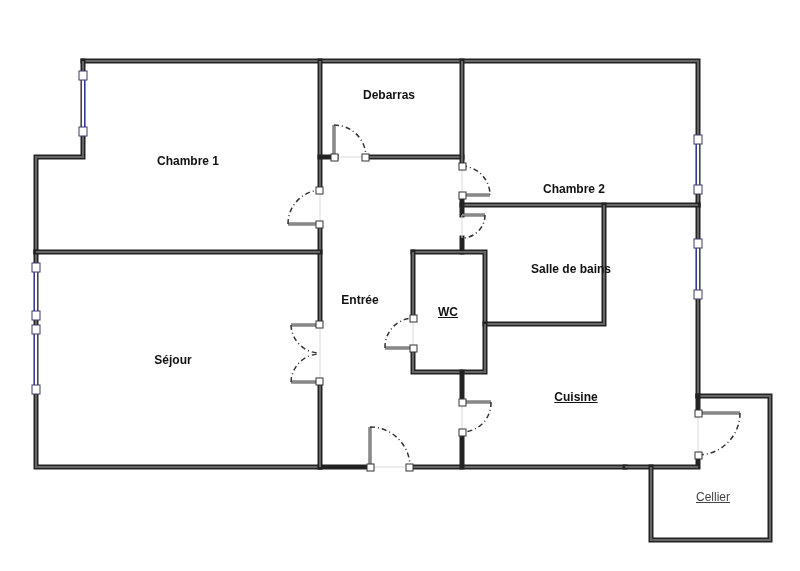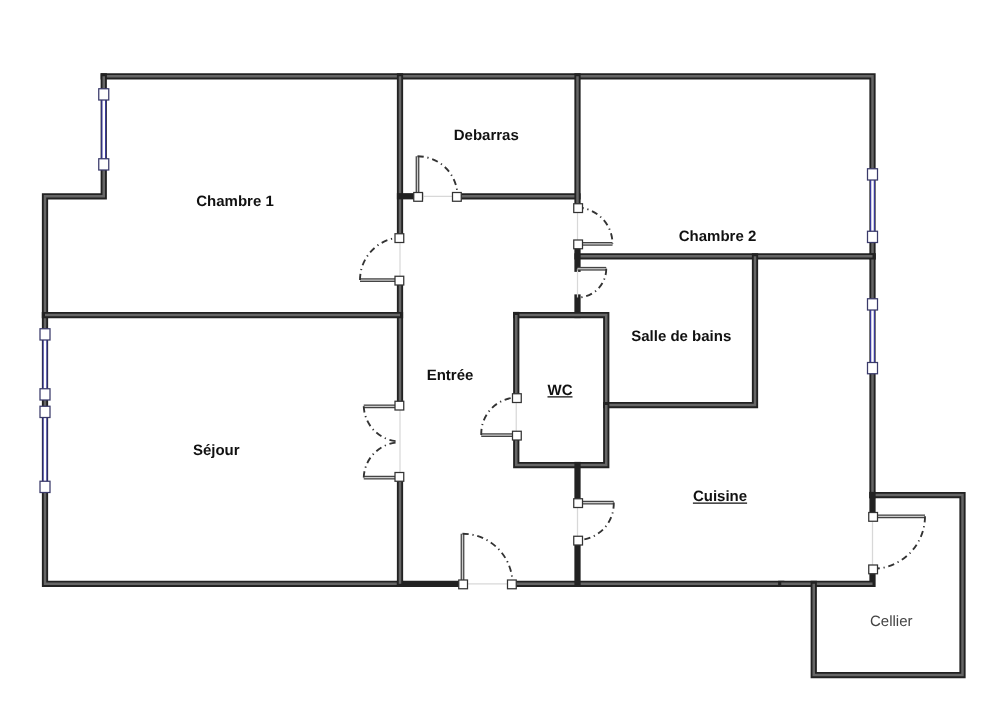--- a/index.html
+++ b/index.html
@@ -200,20 +200,20 @@
       <line class="door-leaf" x1="698" y1="413" x2="740" y2="413"></line>
       <line class="door-leaf-in" x1="698" y1="413" x2="740" y2="413"></line>
       <path class="door-arc" d="M 740 413 A 42 42 0 0 1 698 455"></path>
       <rect class="jamb" x="695" y="410" width="7" height="7"></rect>
       <rect class="jamb" x="695" y="452" width="7" height="7"></rect>
     </g>
   </g>
 </svg>
 
 <div class="room-label" style="left:188px;top:161px;">Chambre 1</div>
-<div class="room-label" style="left:389px;top:108px;">Debarras</div>
+<div class="room-label" style="left:389px;top:95px;">Debarras</div>
 <div class="room-label" style="left:574px;top:145px;margin-top:44px;">Chambre 2</div>
 <div class="room-label" style="left:360px;top:300px;">Entrée</div>
 <div class="room-label" style="left:448px;top:312px;text-decoration:underline;">WC</div>
-<div class="room-label" style="left:545px;top:269px;">Salle de bains</div>
+<div class="room-label" style="left:571px;top:269px;">Salle de bains</div>
 <div class="room-label" style="left:173px;top:360px;">Séjour</div>
 <div class="room-label" style="left:576px;top:397px;text-decoration:underline;">Cuisine</div>
-<div class="room-label light" style="left:713px;top:497px;">Cellier</div>
+<div class="room-label light" style="left:713px;top:497px;text-decoration:underline;">Cellier</div>
 
 </body></html>

